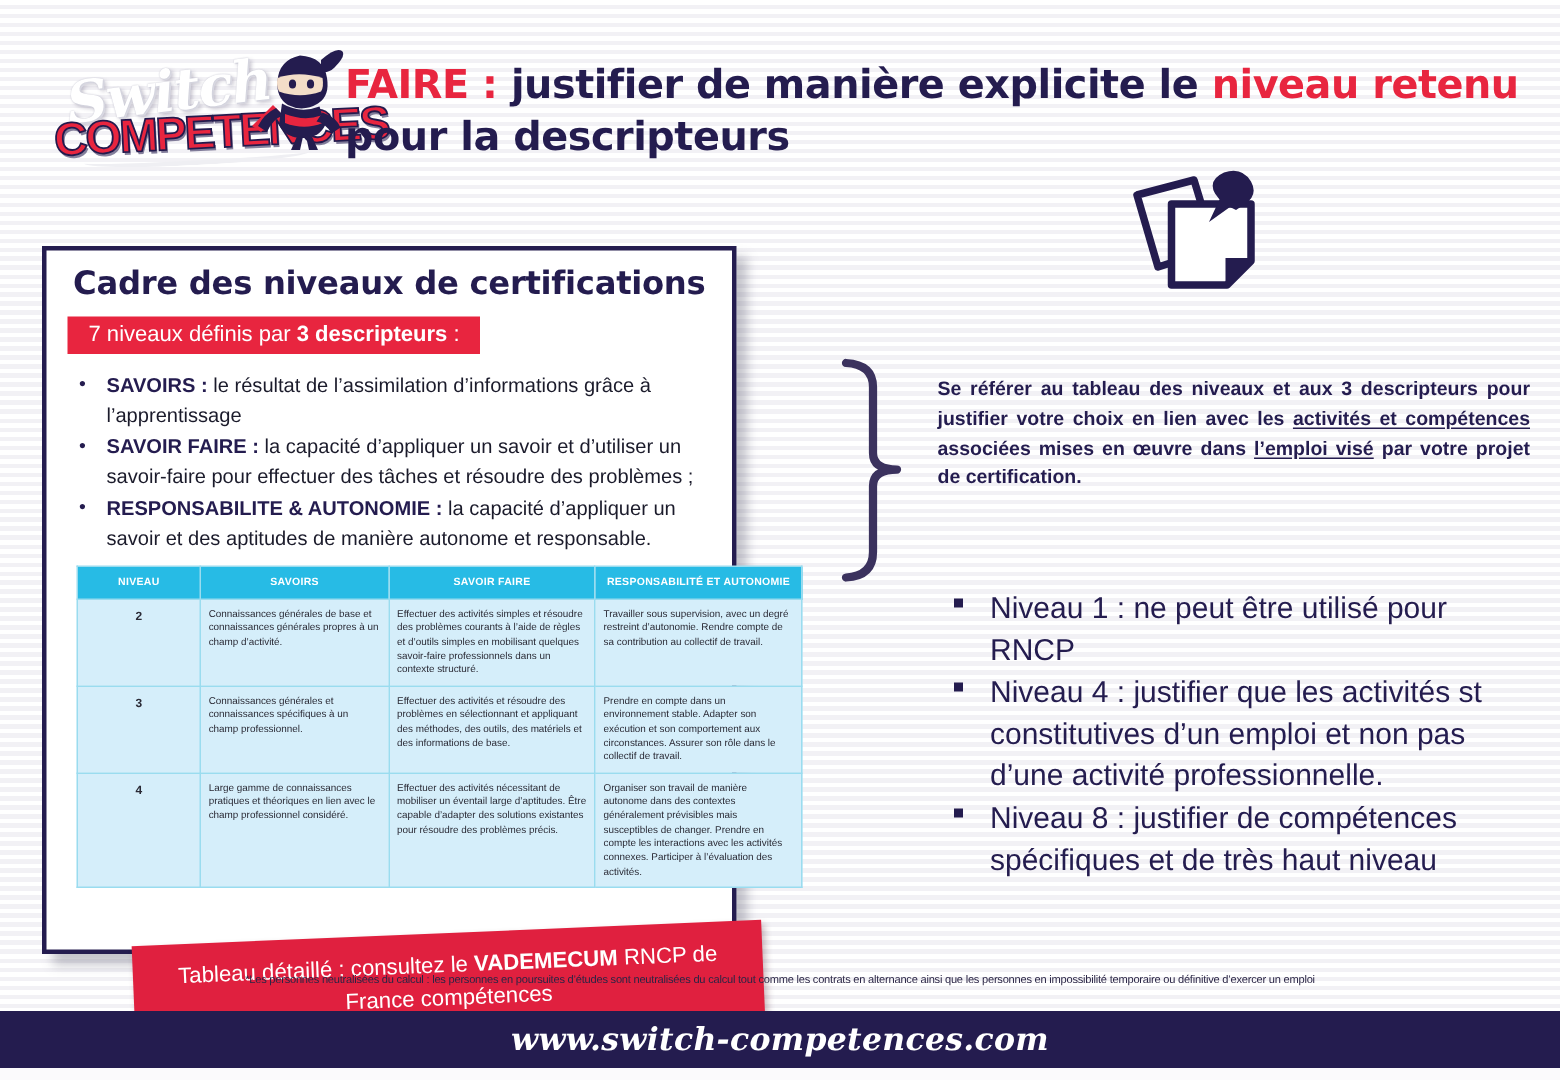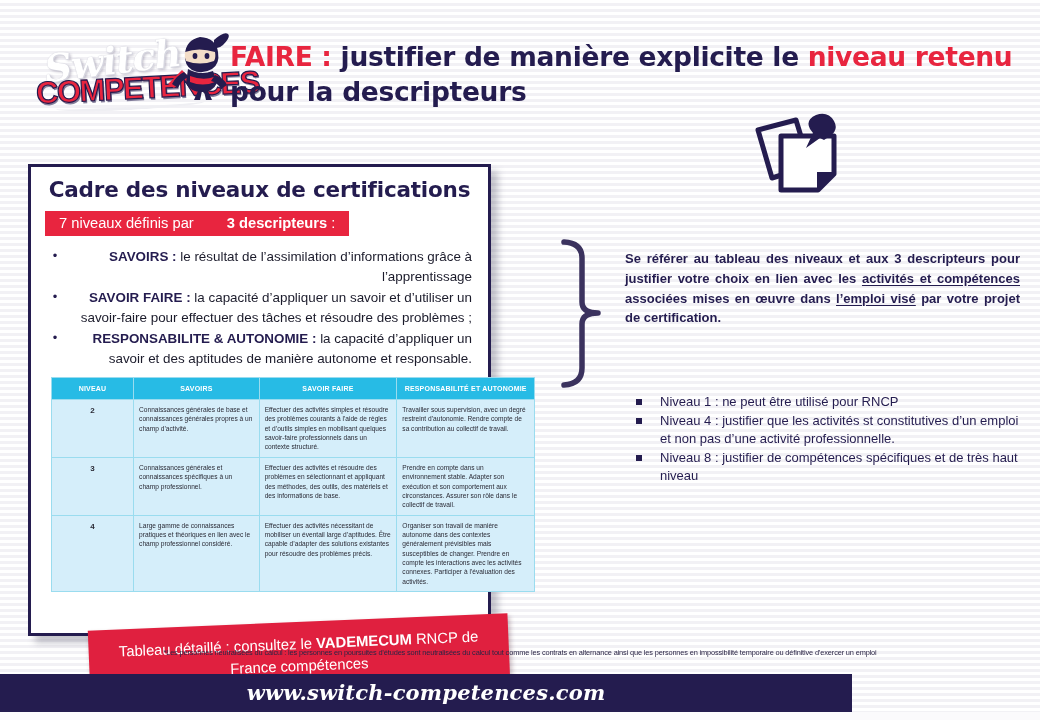--- a/index.html
+++ b/index.html
@@ -83,31 +83,31 @@
   }
   #badge {
     margin: 9px 0 0 0;
     display: inline-block;
     background: #e8253f;
     color: #ffffff;
     font-size: 14.7px;
     padding: 4px 14px 5px 14px;
     white-space: nowrap;
   }
-  #badge b { font-weight: bold; margin-left: 29px; }
+  #badge b { font-weight: bold; }
 
   #bullets { margin: 11px 16px 0 16px; }
   .bullet {
     display: flex; gap: 8px;
     font-size: 13.4px; line-height: 1.46;
     color: #1b1b2b;
     margin-bottom: 2px;
   }
   .bullet .dot { width: 16px; text-align: center; flex: none; color: #241c4f; font-size: 13px; }
-  .bullet .txt { flex: 1; text-align: right; }
+  .bullet .txt { flex: 1; }
   .bullet .lead { font-weight: bold; color: #241c4f; }
 
   
   #tbl-wrap { position: absolute; left: 20px; top: 210px; width: 484px; }
   table#levels { width: 100%; border-collapse: collapse; table-layout: fixed; }
   table#levels th {
     background: #27bbe5;
     color: #ffffff;
     font-size: 7px;
     font-weight: bold;
@@ -161,21 +161,21 @@
     color: #241c4f;
     text-align: justify;
   }
   #advice u { text-decoration: underline; text-underline-offset: 2px; }
 
   #levels-list {
     position: absolute; left: 636px; top: 393px; width: 390px;
   }
   .sq-item {
     display: flex; gap: 10px;
-    font-size: 13px; line-height: 1.38;
+    font-size: 20px; line-height: 1.38;
     color: #241c4f;
     margin-bottom: 1px;
   }
   .sq-item .sq {
     flex: none; width: 14px; padding-top: 6px;
   }
   .sq-item .sq i {
     display: block; width: 6px; height: 6px; background: #241c4f;
   }
   .sq-item .sq-txt { flex: 1; }
@@ -183,21 +183,21 @@
   
   #footnote {
     position: absolute; left: 0; top: 648px; width: 1040px;
     text-align: center;
     font-size: 7.4px;
     color: #2a2545;
     letter-spacing: -0.15px;
     white-space: nowrap;
   }
   #footer-bar {
-    position: absolute; left: 0; top: 674px; width: 852px; height: 38px;
+    position: absolute; left: 0; top: 674px; width: 1040px; height: 38px;
     background: #241c4f;
   }
   #footer-url {
     line-height: 38px; text-align: center;
     font-family: "DejaVu Serif", serif;
     font-style: italic; font-weight: bold;
     font-size: 21px; color: #ffffff;
     letter-spacing: 0.2px;
   }
   #footer-strip {

